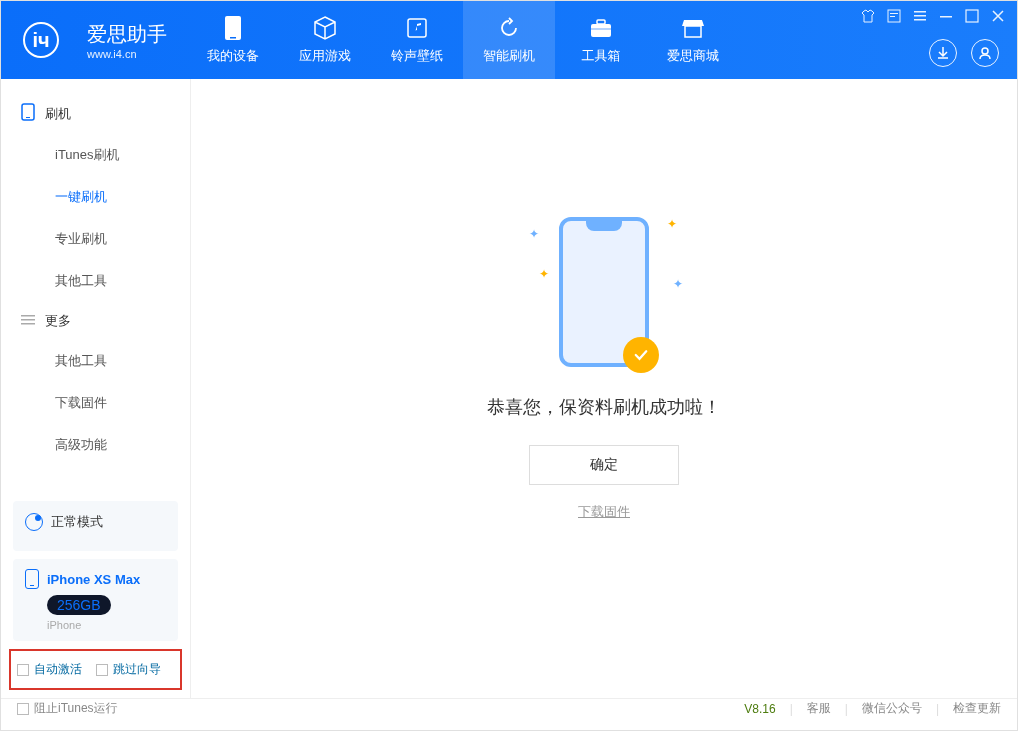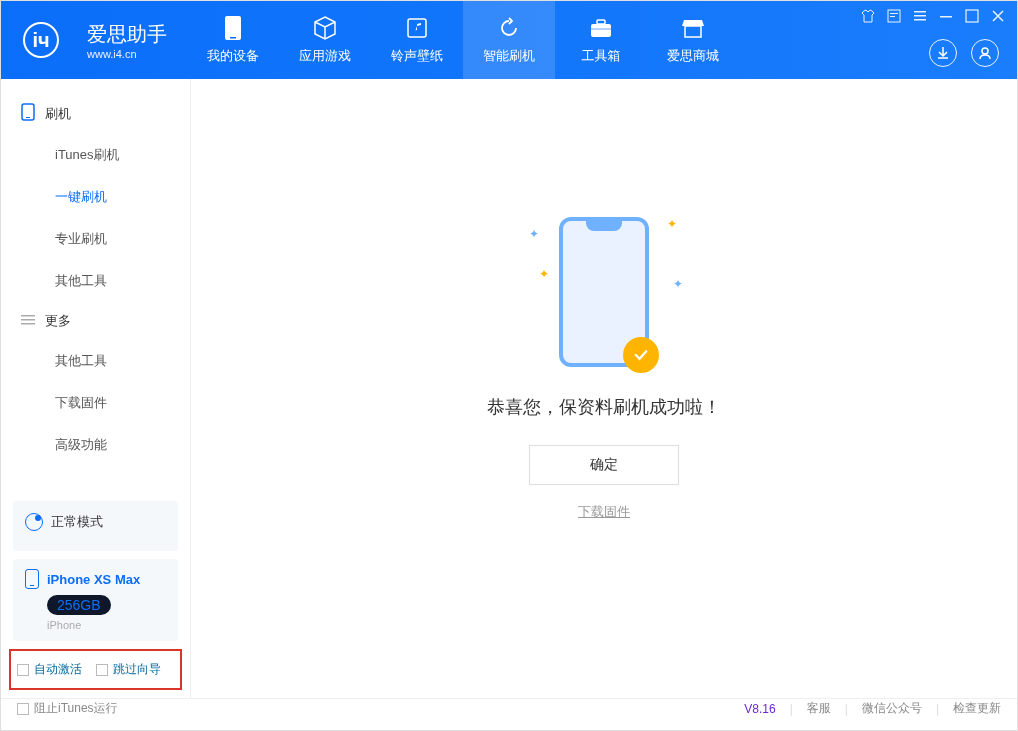--- a/index.html
+++ b/index.html
@@ -54,21 +54,21 @@
 .main-msg { font-size: 18px; color: #333; margin-bottom: 26px; }
 .confirm-btn { width: 150px; height: 40px; border: 1px solid #ddd; background: #fff; color: #333; font-size: 14px; cursor: pointer; margin-bottom: 18px; }
 .view-log { color: #999; font-size: 13px; text-decoration: underline; cursor: pointer; }
 
 
 .footer { height: 20px; border-top: 1px solid #eee; display: flex; align-items: center; padding: 0 16px; font-size: 12px; color: #888; }
 .footer .chk { color: #888; }
 .footer-right { margin-left: auto; display: flex; align-items: center; gap: 14px; }
 .footer-sep { color: #ddd; }
 .footer-link { color: #888; cursor: pointer; }
-.version { color: #6d28d9; }
+.version { color: #4d7c0f; }
 </style>
 </head>
 <body>
 
 <div class="header">
   <div class="logo">
     <div class="logo-icon">iч</div>
     <div class="logo-text">
       <div class="logo-name">爱思助手</div>
       <div class="logo-url">www.i4.cn</div>

